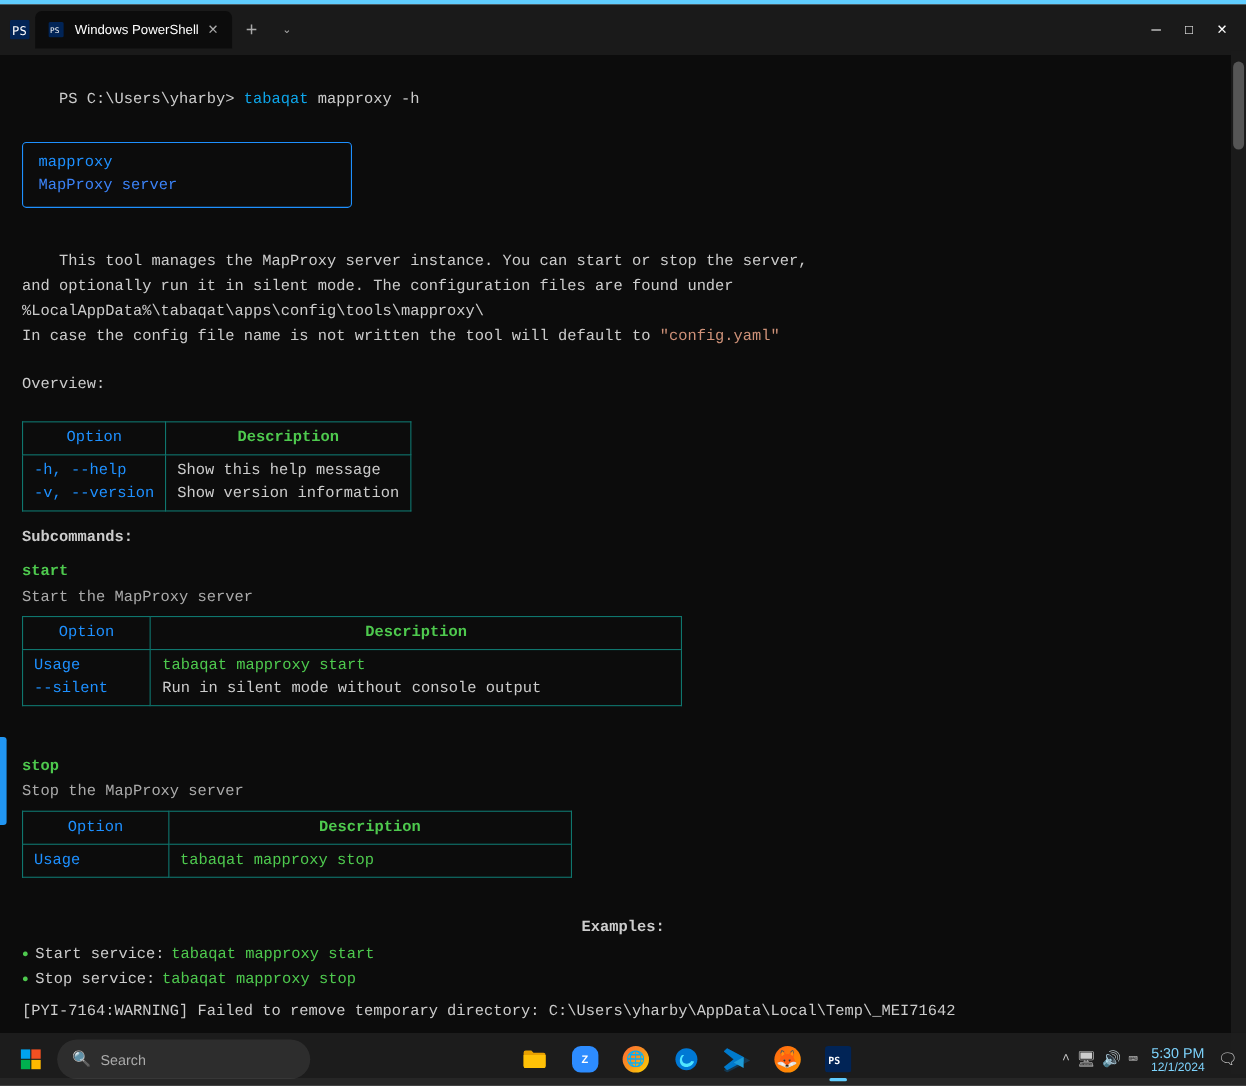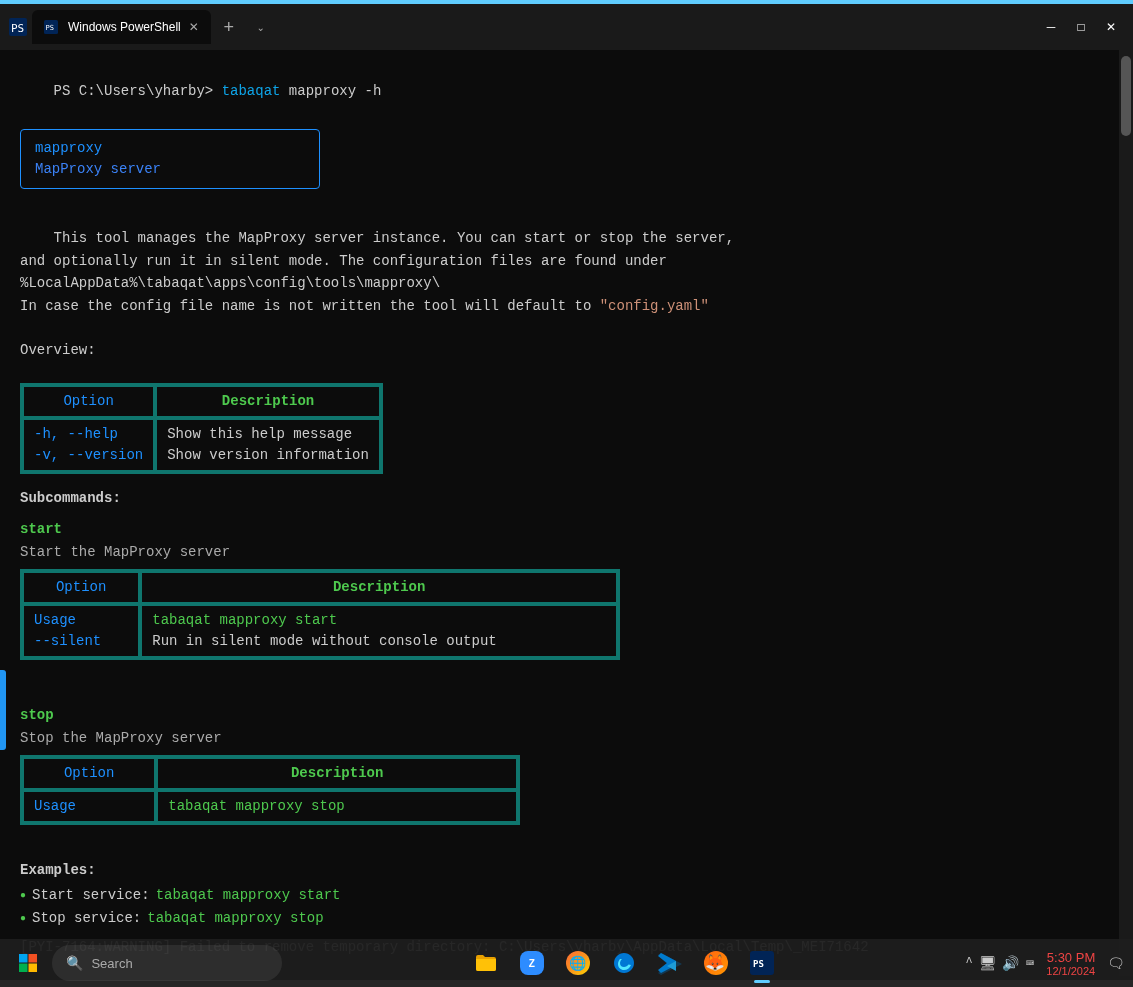--- a/index.html
+++ b/index.html
@@ -157,21 +157,21 @@
       white-space: pre;
     }
 
     
     .options-table {
       border-collapse: collapse;
       margin-bottom: 14px;
       font-size: 14px;
     }
     .options-table th, .options-table td {
-      border: 4px solid #0f766e;
+      border: 1px solid #0f766e;
       padding: 4px 10px;
       color: #cccccc;
       white-space: pre;
     }
     .options-table th.opt-col {
       color: #1e90ff;
       background: transparent;
       font-weight: normal;
     }
     .options-table th.desc-col {
@@ -205,20 +205,21 @@
       color: #aaaaaa;
       font-size: 14px;
       margin-bottom: 6px;
     }
 
     .examples-header {
       color: #cccccc;
       font-size: 14px;
       font-weight: bold;
       margin-bottom: 4px;
+      text-align: center;
     }
     .example-item {
       color: #cccccc;
       font-size: 14px;
       display: flex;
       align-items: center;
       gap: 6px;
       margin-bottom: 2px;
     }
     .example-item .bullet {
@@ -354,24 +355,24 @@
     }
     .taskbar-right-icons {
       display: flex;
       align-items: center;
       gap: 6px;
       color: #ccc;
       font-size: 16px;
       cursor: pointer;
     }
     .taskbar-time {
-      color: #ef4444;
+      color: #7dd3fc;
       font-size: 12px;
       font-family: 'Segoe UI', sans-serif;
-      text-align: right;
+      text-align: center;
       cursor: pointer;
       padding: 2px 4px;
     }
     .taskbar-time div:first-child { font-size: 13px; }
     .taskbar-time div:last-child { font-size: 11px; }
 
     
     .top-stripe {
       height: 4px;
       background: #60cdff;

